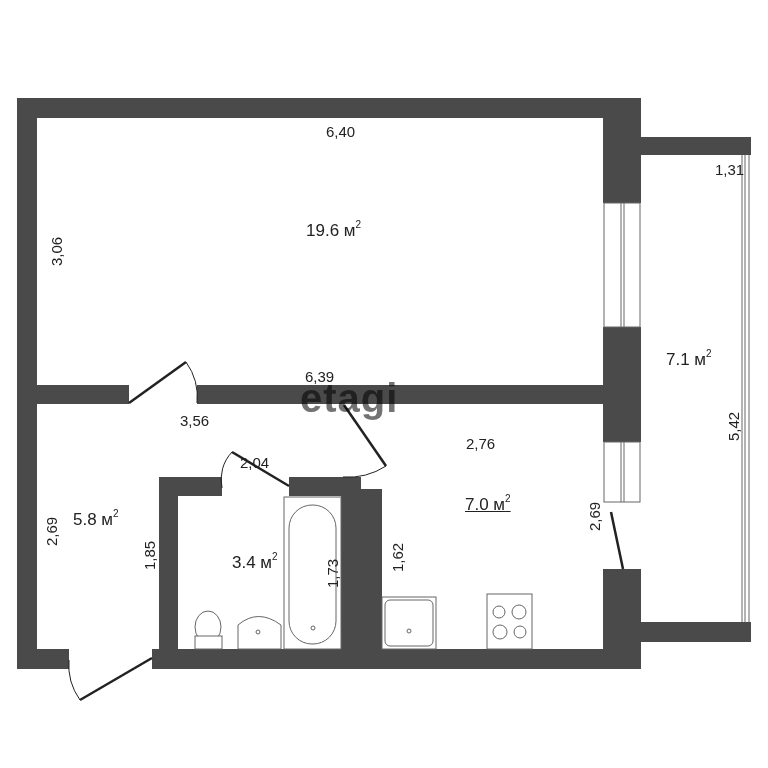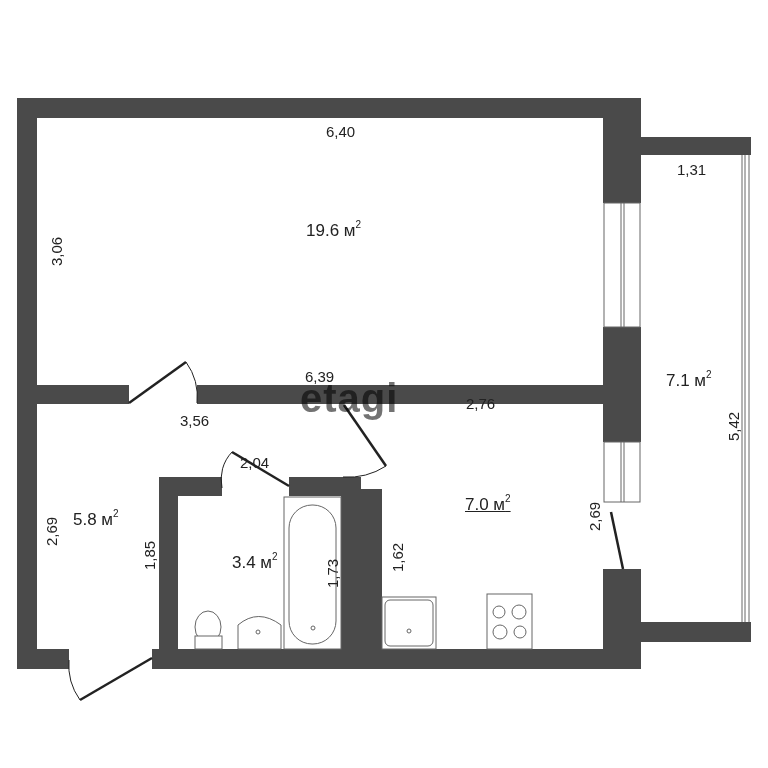--- a/index.html
+++ b/index.html
@@ -100,30 +100,30 @@
     <circle cx="499" cy="612" r="6"></circle>
     <circle cx="519" cy="612" r="7"></circle>
     <circle cx="500" cy="632" r="7"></circle>
     <circle cx="520" cy="632" r="6"></circle>
   </g>
 </svg>
 
 <div class="wm">etagi</div>
 
 <div class="lbl area" style="left:306px;top:222px;"><span>19.6 м</span><sup>2</sup></div>
-<div class="lbl area" style="left:666px;top:372px;"><span>7.1 м</span><sup>2</sup></div>
+<div class="lbl area" style="left:666px;top:351px;"><span>7.1 м</span><sup>2</sup></div>
 <div class="lbl area" style="left:73px;top:511px;"><span>5.8 м</span><sup>2</sup></div>
 <div class="lbl area" style="left:232px;top:554px;"><span>3.4 м</span><sup>2</sup></div>
 <div class="lbl area" style="left:465px;top:496px;text-decoration:underline;"><span>7.0 м</span><sup>2</sup></div>
 
 <div class="lbl" style="left:298px;top:124px;margin-left:28px;">6,40</div>
 <div class="lbl rot" style="left:42px;top:244px;">3,06</div>
 <div class="lbl" style="left:305px;top:369px;text-align:right;">6,39</div>
-<div class="lbl" style="left:677px;top:162px;">1,31</div>
+<div class="lbl" style="left:715px;top:162px;">1,31</div>
 <div class="lbl rot" style="left:719px;top:419px;">5,42</div>
 <div class="lbl" style="left:180px;top:413px;text-align:center;">3,56</div>
 <div class="lbl rot" style="left:37px;top:524px;">2,69</div>
 <div class="lbl" style="left:240px;top:455px;">2,04</div>
 <div class="lbl rot" style="left:135px;top:548px;">1,85</div>
 <div class="lbl rot" style="left:318px;top:566px;">1,73</div>
-<div class="lbl" style="left:466px;top:396px;">2,76</div>
+<div class="lbl" style="left:466px;top:436px;">2,76</div>
 <div class="lbl rot" style="left:383px;top:550px;">1,62</div>
 <div class="lbl rot" style="left:580px;top:509px;">2,69</div>
 
 </body></html>

